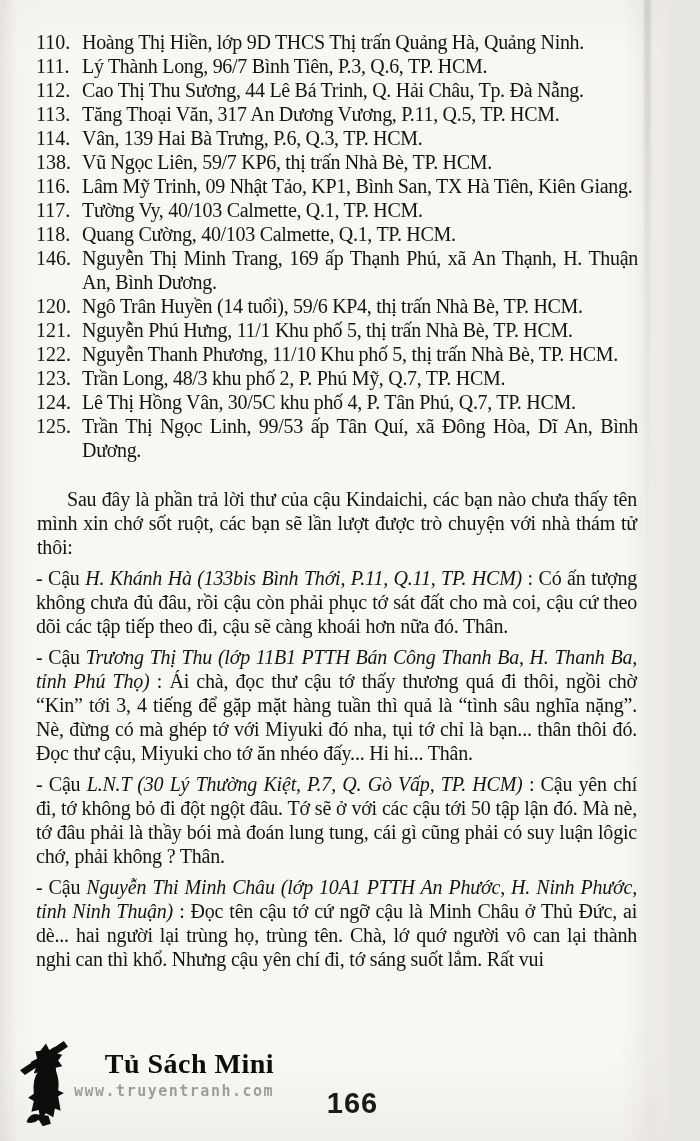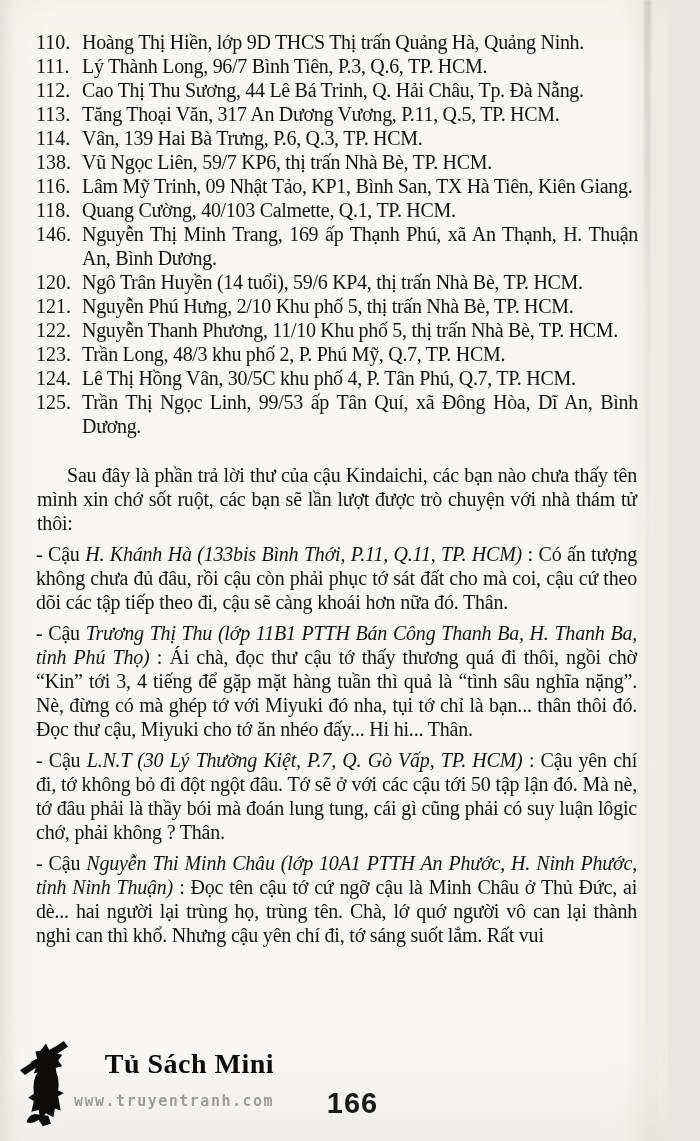--- a/index.html
+++ b/index.html
@@ -36,21 +36,21 @@
     position:absolute;left:20px;top:1034px;display:flex;align-items:flex-start;
   }
   .mascot{flex:0 0 auto;margin-top:2px;}
   .logo-text{margin-left:2px;}
   .brand{
     font-family:"Liberation Serif","DejaVu Serif",serif;font-weight:bold;
     font-size:28px;letter-spacing:0.5px;color:#0e0d0c;margin-top:16px;line-height:28px;text-align:right;
   }
   .website{
     font-family:"DejaVu Sans Mono","Liberation Mono",monospace;font-weight:bold;
-    font-size:15px;letter-spacing:1.5px;color:#9d9c9a;margin-top:14px;
+    font-size:15px;letter-spacing:1.5px;color:#9d9c9a;margin-top:4px;
     text-shadow:0 0 1px rgba(255,255,255,.8);
   }
   .page-number{
     position:absolute;left:315px;top:1087px;width:75px;text-align:center;
     font-family:"Liberation Sans","DejaVu Sans",sans-serif;font-weight:bold;
     font-size:29px;letter-spacing:1px;color:#1b1a18;
   }
 </style>
 </head>
 <body>
@@ -59,24 +59,25 @@
   <div class="scan-streak"></div>
 
   <div class="reader-list">
       <div class="item"><span class="no">110.</span><span>Hoàng Thị Hiền, lớp 9D THCS Thị trấn Quảng Hà, Quảng Ninh.</span></div>
       <div class="item"><span class="no">111.</span><span>Lý Thành Long, 96/7 Bình Tiên, P.3, Q.6, TP. HCM.</span></div>
       <div class="item"><span class="no">112.</span><span>Cao Thị Thu Sương, 44 Lê Bá Trinh, Q. Hải Châu, Tp. Đà Nẵng.</span></div>
       <div class="item"><span class="no">113.</span><span>Tăng Thoại Văn, 317 An Dương Vương, P.11, Q.5, TP. HCM.</span></div>
       <div class="item"><span class="no">114.</span><span>Vân, 139 Hai Bà Trưng, P.6, Q.3, TP. HCM.</span></div>
       <div class="item"><span class="no">138.</span><span>Vũ Ngọc Liên, 59/7 KP6, thị trấn Nhà Bè, TP. HCM.</span></div>
       <div class="item"><span class="no">116.</span><span>Lâm Mỹ Trinh, 09 Nhật Tảo, KP1, Bình San, TX Hà Tiên, Kiên Giang.</span></div>
+      <div class="item"><span class="no">117.</span><span>Tường Vy, 40/103 Calmette, Q.1, TP. HCM.</span></div>
       <div class="item"><span class="no">118.</span><span>Quang Cường, 40/103 Calmette, Q.1, TP. HCM.</span></div>
       <div class="item"><span class="no">146.</span><span>Nguyễn Thị Minh Trang, 169 ấp Thạnh Phú, xã An Thạnh, H. Thuận An, Bình Dương.</span></div>
       <div class="item"><span class="no">120.</span><span>Ngô Trân Huyền (14 tuổi), 59/6 KP4, thị trấn Nhà Bè, TP. HCM.</span></div>
-      <div class="item"><span class="no">121.</span><span>Nguyễn Phú Hưng, 2/10 Khu phố 5, thị trấn Nhà Bè, TP. HCM.</span></div>
+      <div class="item"><span class="no">121.</span><span>Nguyễn Phú Hưng, 11/1 Khu phố 5, thị trấn Nhà Bè, TP. HCM.</span></div>
       <div class="item"><span class="no">122.</span><span>Nguyễn Thanh Phương, 11/10 Khu phố 5, thị trấn Nhà Bè, TP. HCM.</span></div>
       <div class="item"><span class="no">123.</span><span>Trần Long, 48/3 khu phố 2, P. Phú Mỹ, Q.7, TP. HCM.</span></div>
       <div class="item"><span class="no">124.</span><span>Lê Thị Hồng Vân, 30/5C khu phố 4, P. Tân Phú, Q.7, TP. HCM.</span></div>
       <div class="item"><span class="no">125.</span><span>Trần Thị Ngọc Linh, 99/53 ấp Tân Quí, xã Đông Hòa, Dĩ An, Bình Dương.</span></div>
     </div>
 
   <p class="intro">Sau đây là phần trả lời thư của cậu Kindaichi, các bạn nào chưa thấy tên mình xin chớ sốt ruột, các bạn sẽ lần lượt được trò chuyện với nhà thám tử thôi:</p>
 
   <div class="replies">
       <p class="reply"><span>- Cậu </span><span class="name">H. Khánh Hà (133bis Bình Thới, P.11, Q.11, TP. HCM)</span><span> : Có ấn tượng không chưa đủ đâu, rồi cậu còn phải phục tớ sát đất cho mà coi, cậu cứ theo dõi các tập tiếp theo đi, cậu sẽ càng khoái hơn nữa đó. Thân.</span></p>

